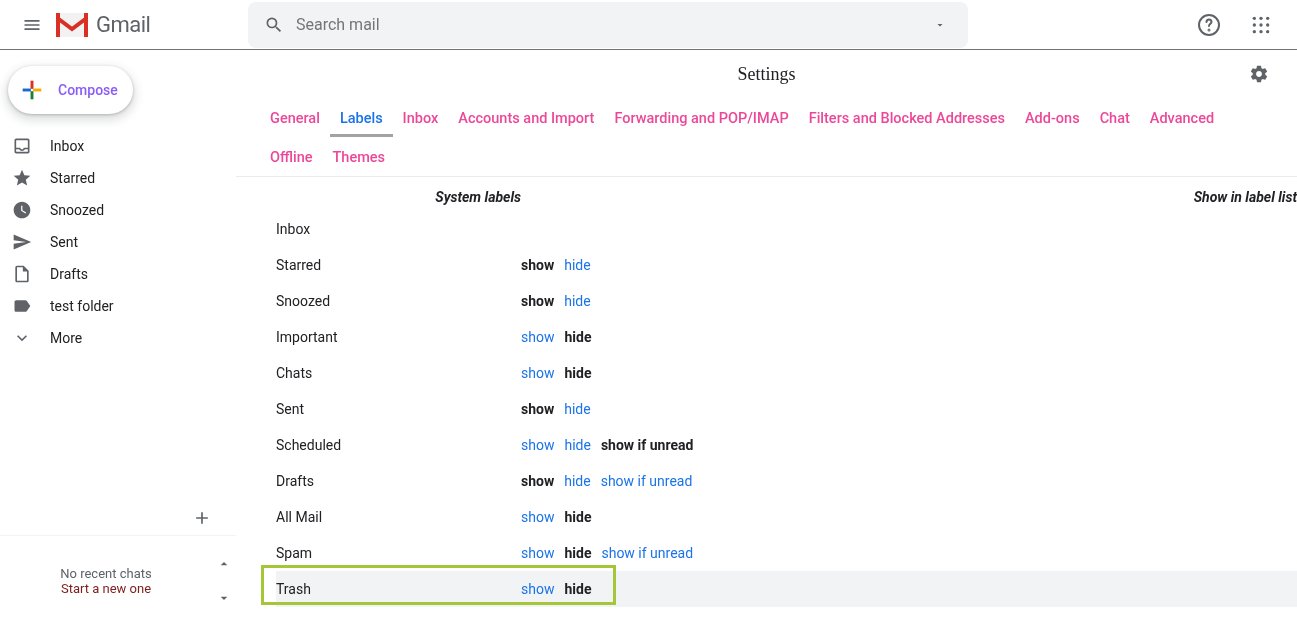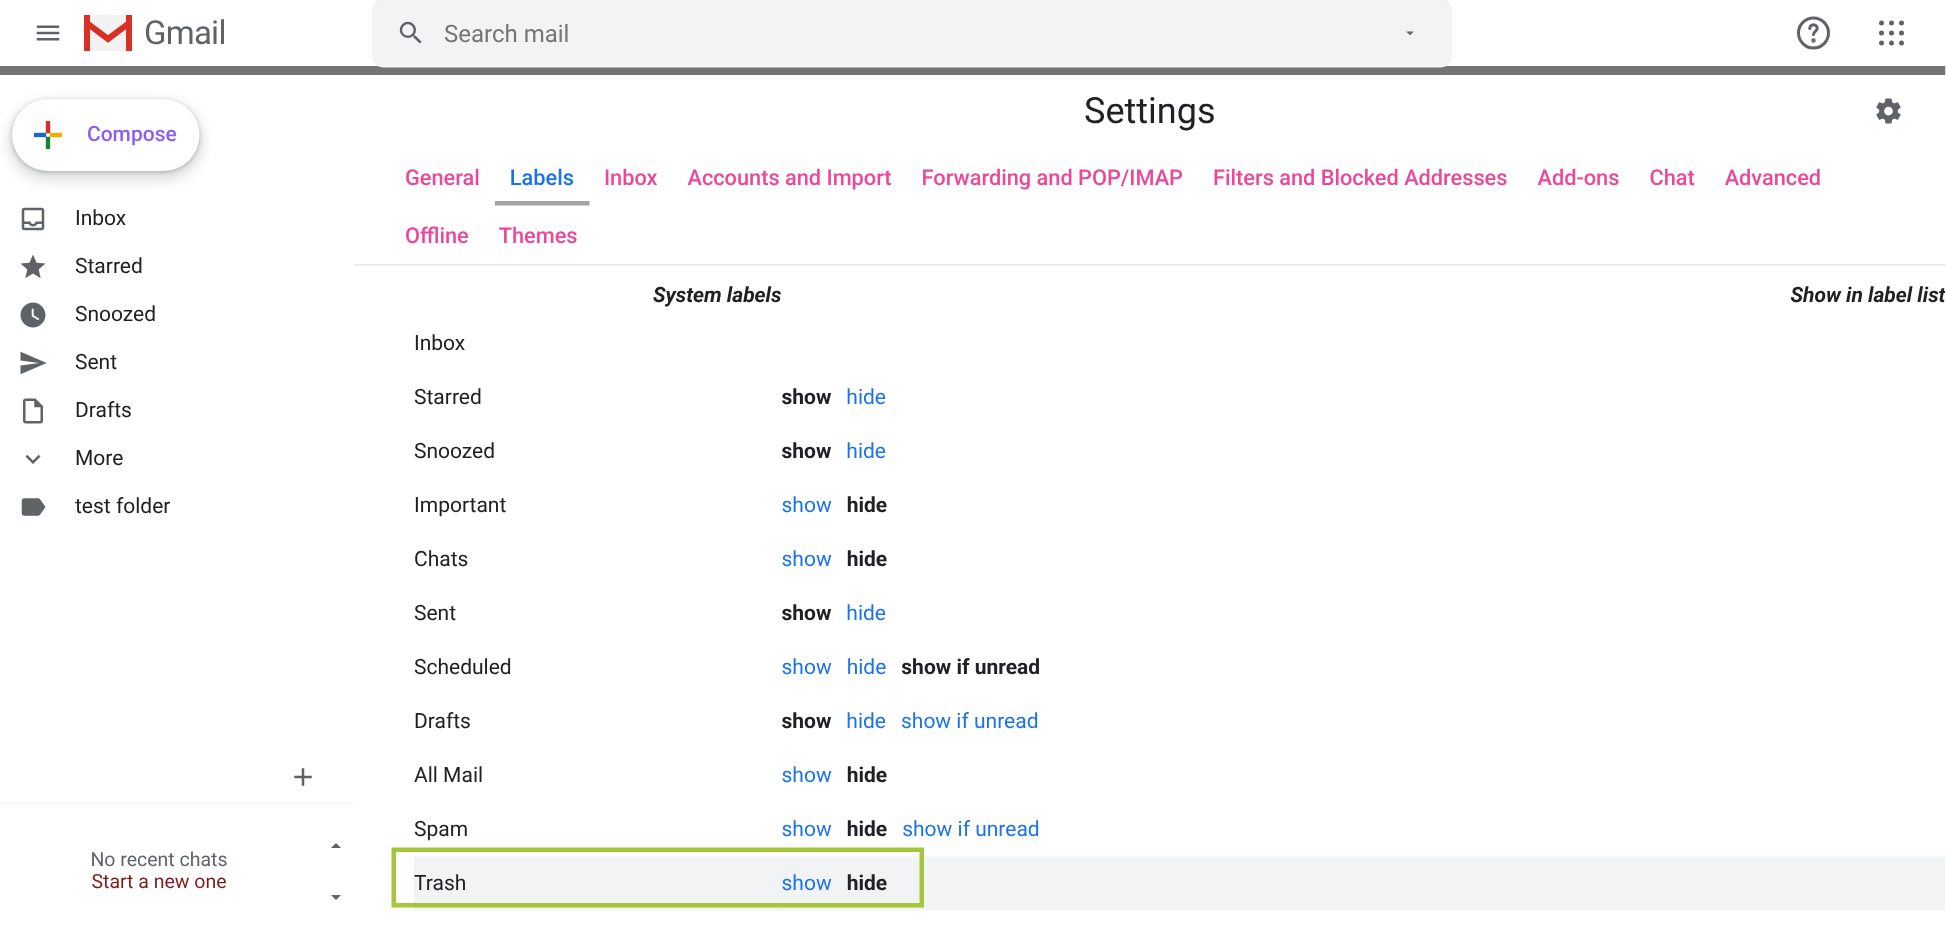--- a/index.html
+++ b/index.html
@@ -1,17 +1,17 @@
 <!DOCTYPE html>
 <html><head>
 <meta charset="utf-8">
 <style>
 * { margin: 0; padding: 0; box-sizing: border-box; font-family: 'Roboto', Arial, sans-serif; }
 body { width: 1297px; height: 625px; overflow: hidden; background: #fff; color: #202124; }
-.header { height: 50px; display: flex; align-items: center; padding: 0 8px; border-bottom: 6px solid #737373; }
+.header { height: 50px; display: flex; align-items: center; padding: 0 8px; border-bottom: 1px solid #737373; }
 .menu-btn { width: 48px; height: 48px; display: flex; align-items: center; justify-content: center; cursor: pointer; border-radius: 50%;}
 .logo-wrap { display: flex; align-items: center; margin-left: 0; width: 180px;}
 .logo-img { width: 32px; height: 24px; margin-right: 8px; }
 .logo-text { font-size: 22px; color: #5f6368; font-weight: 400; letter-spacing: -0.5px;}
 .search-wrap { width: 720px; height: 46px; background: #f1f3f4; border-radius: 8px; display: flex; align-items: center; padding: 0 8px; margin-left: 12px;}
 .search-icon { margin: 0 12px 0 8px; }
 .search-input { flex: 1; border: none; background: transparent; font-size: 16px; outline: none; color: #5f6368;}
 .search-dd { width: 40px; display:flex; justify-content:center;}
 .header-right { margin-left: auto; display: flex; align-items: center; gap: 12px; padding-right: 8px;}
 .icon-btn { width: 40px; height: 40px; display: flex; align-items: center; justify-content: center; cursor: pointer; border-radius: 50%;}
@@ -24,21 +24,21 @@
 .nav-item svg { fill: #5f6368; }
 
 .chat-section { height: 90px; border-top: 1px solid #f1f3f4; position: relative; display:flex;}
 .chat-content { flex:1; display:flex; flex-direction:column; align-items:center; justify-content:center; font-size:13px; color:#5f6368;}
 .chat-content a { color:#7f1d1d; cursor:pointer;}
 .chat-arrows { width: 24px; display:flex; flex-direction:column; justify-content:center; align-items:center;}
 .plus-row { height: 34px; display:flex; align-items:center; justify-content:flex-end; padding-right:24px;}
 
 .main { flex: 1; display: flex; flex-direction: column; overflow:hidden;}
 .settings-title-row { height: 48px; display: flex; align-items: center; justify-content: center; position: relative;}
-.settings-title { font-size: 24px; font-weight: 400;}
+.settings-title { font-size: 18px; font-weight: 400; font-family: Liberation Serif, serif;}
 .gear-right { position:absolute; right: 18px;}
 .tabs { border-bottom: 1px solid #e8eaed; padding: 0 24px; }
 .tabs-row { display: flex; flex-wrap: wrap; gap: 0;}
 .tab { padding: 12px 10px 10px 10px; font-size: 14.5px; color: #ec4899; cursor: pointer; font-weight: 500;}
 .tab.active { color: #1a73e8; border-bottom: 3px solid #a3a3a3; padding-bottom: 7px;}
 
 .content { flex:1; overflow-y: scroll; padding: 0 0 0 40px;}
 .content table { border-collapse: collapse; width: 100%;}
 .content th { text-align:right; font-size: 14px; font-weight: 700; padding: 12px 0 6px 0; font-style: italic;}
 .content td { font-size: 14px; padding: 10px 0; vertical-align: middle;}
@@ -145,29 +145,29 @@
           <span>Sent</span>
         </div>
         <div class="nav-item">
           <svg width="20" height="20" viewBox="0 0 24 24">
             <path d="M14 2H6c-1.1 0-2 .9-2 2v16c0 1.1.9 2 2 2h12c1.1 0 2-.9 2-2V8l-6-6zm4 18H6V4h7v5h5v11z"></path>
           </svg>
           <span>Drafts</span>
         </div>
         <div class="nav-item">
           <svg width="20" height="20" viewBox="0 0 24 24">
+            <path d="M17.63 5.84C17.27 5.33 16.67 5 16 5L5 5.01C3.9 5.01 3 5.9 3 7v10c0 1.1.9 1.99 2 1.99L16 19c.67 0 1.27-.33 1.63-.84L22 12l-4.37-6.16z"></path>
+          </svg>
+          <span>test folder</span>
+        </div>
+        <div class="nav-item">
+          <svg width="20" height="20" viewBox="0 0 24 24">
             <path d="M16.59 8.59L12 13.17 7.41 8.59 6 10l6 6 6-6z"></path>
           </svg>
           <span>More</span>
-        </div>
-        <div class="nav-item">
-          <svg width="20" height="20" viewBox="0 0 24 24">
-            <path d="M17.63 5.84C17.27 5.33 16.67 5 16 5L5 5.01C3.9 5.01 3 5.9 3 7v10c0 1.1.9 1.99 2 1.99L16 19c.67 0 1.27-.33 1.63-.84L22 12l-4.37-6.16z"></path>
-          </svg>
-          <span>test folder</span>
         </div>
       </div>
     <div class="plus-row">
       <div>
         <svg width="20" height="20" viewBox="0 0 24 24" fill="#5f6368">
             <path d="M19 13h-6v6h-2v-6H5v-2h6V5h2v6h6v2z"></path>
           </svg>
       </div>
     </div>
     <div class="chat-section">

